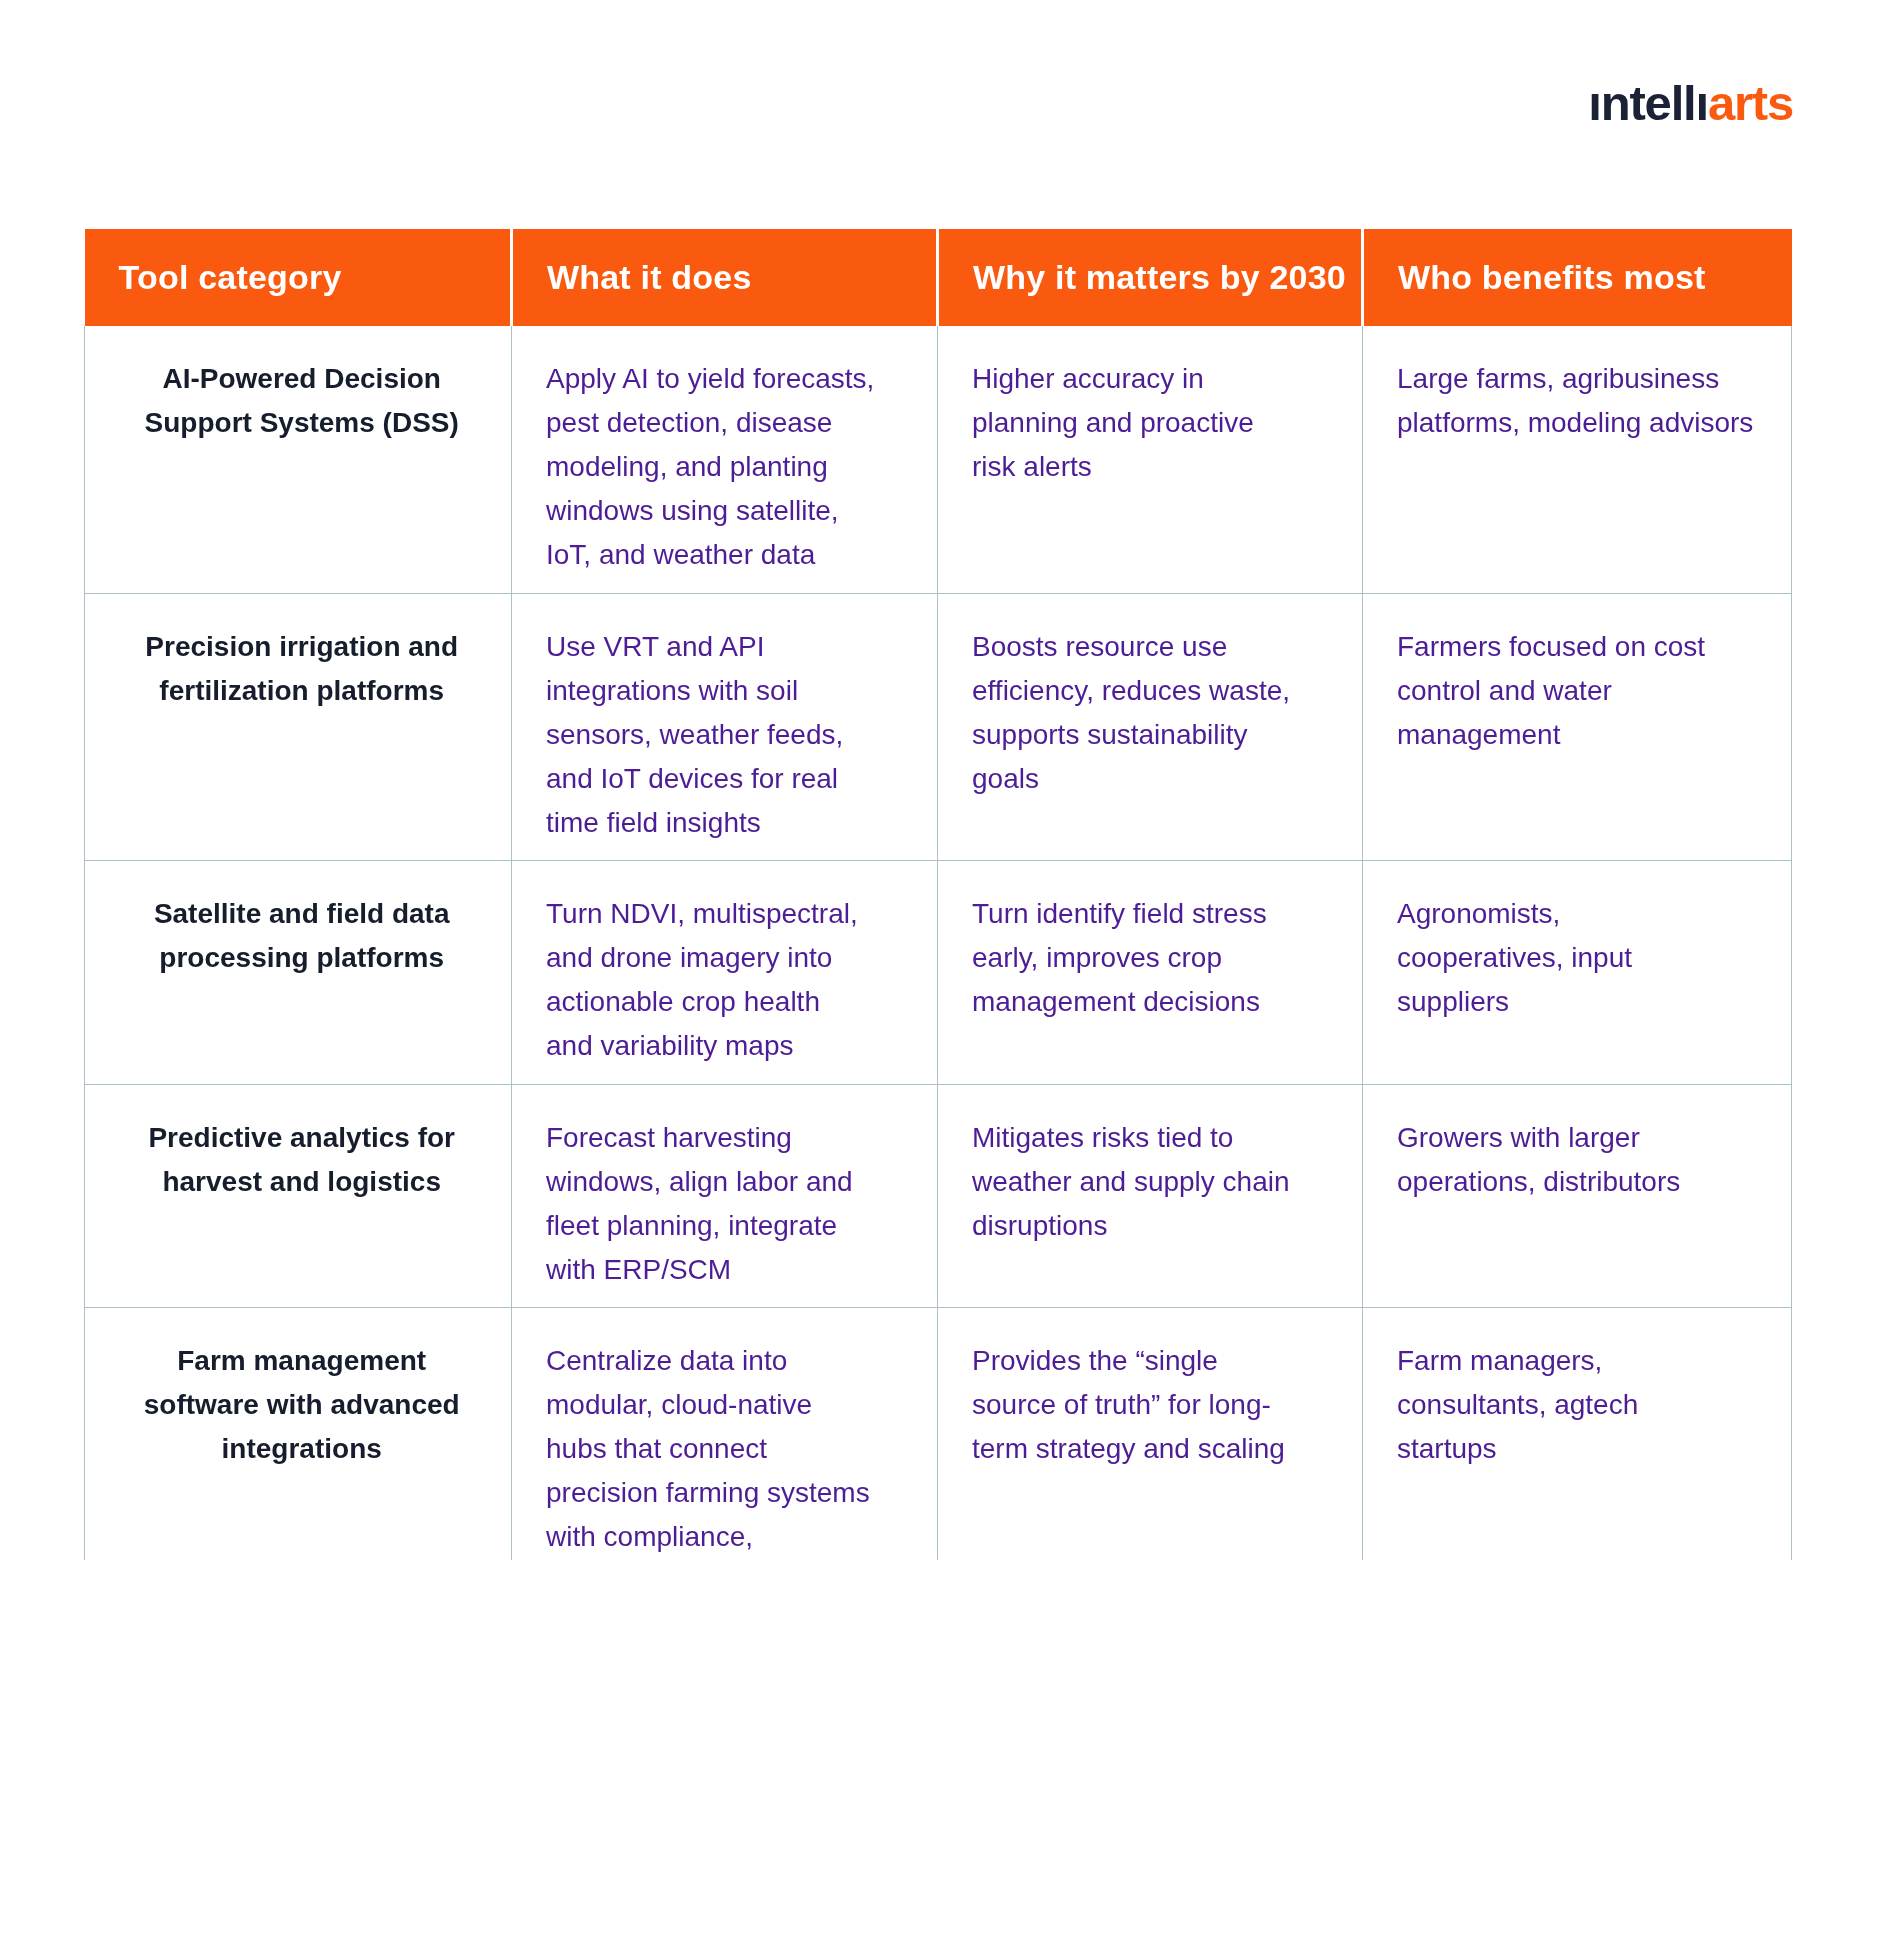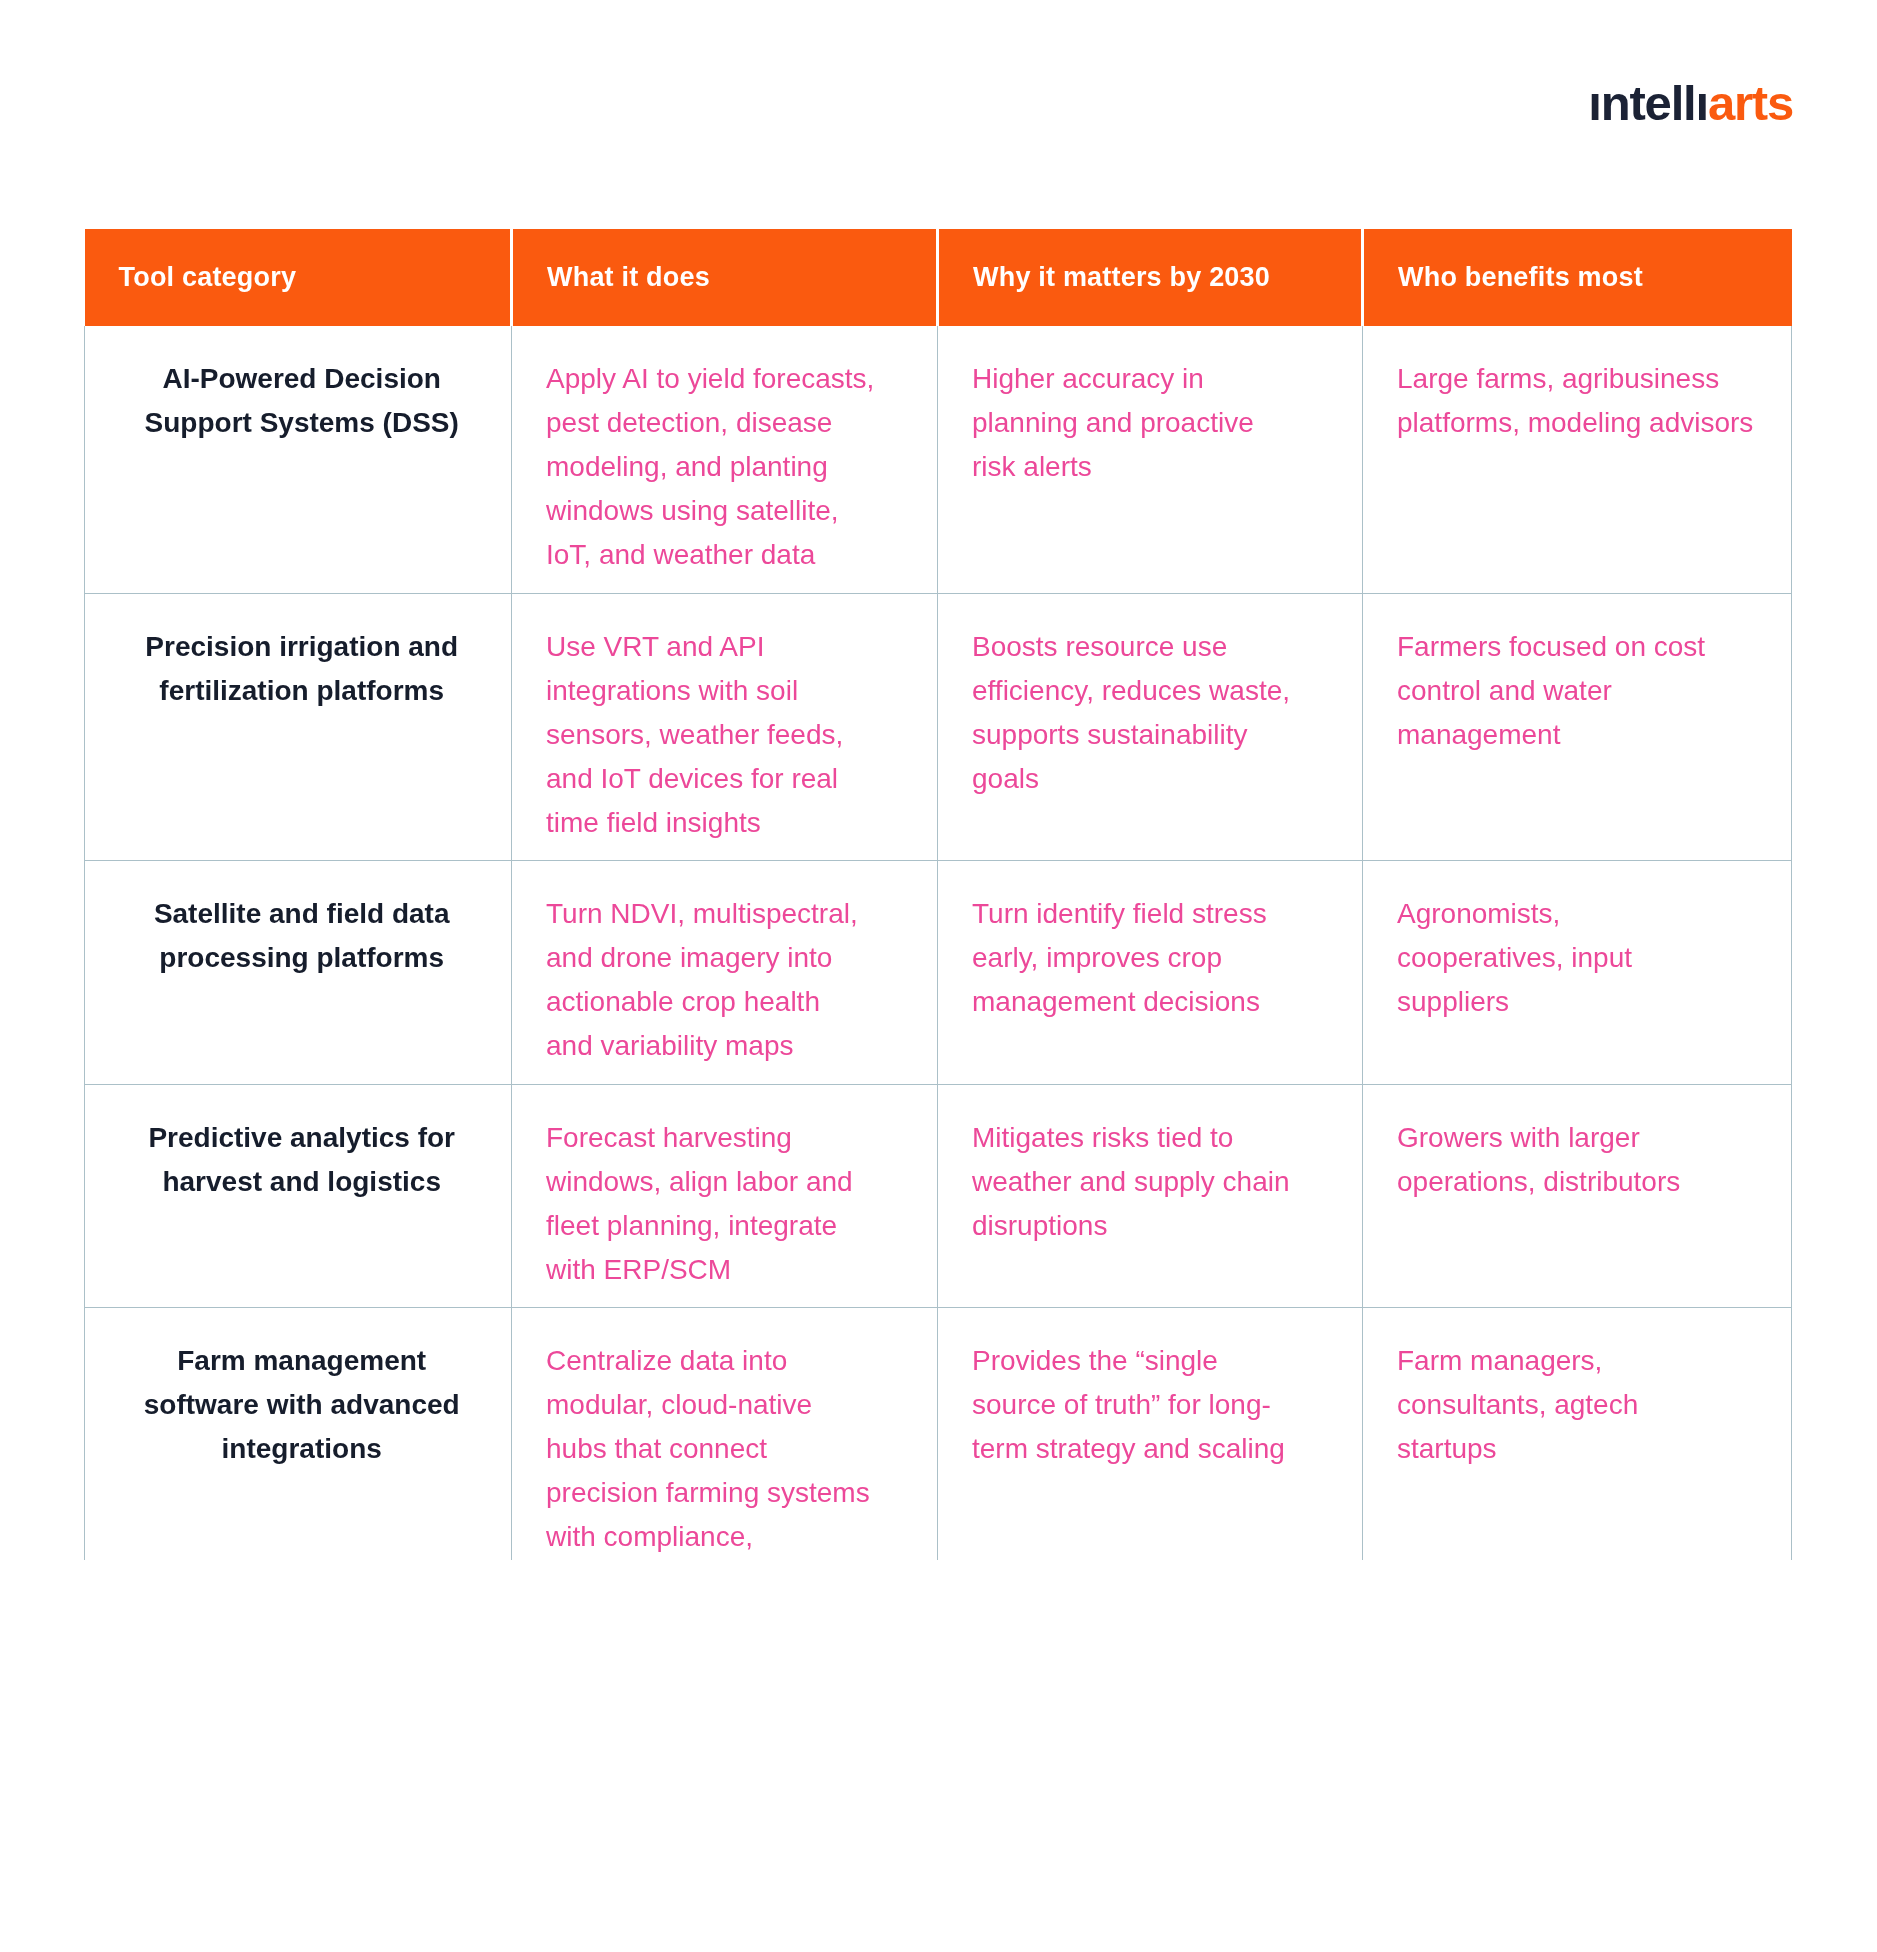--- a/index.html
+++ b/index.html
@@ -38,38 +38,38 @@
   }
   col.c1 { width: 427px; }
   col.c2 { width: 426px; }
   col.c3 { width: 425px; }
   col.c4 { width: 429px; }
 
   thead tr { height: 97px; }
   thead th {
     background: #fa5a0f;
     color: #ffffff;
-    font-size: 27px;
+    font-size: 34px;
     font-weight: 600;
     text-align: left;
     vertical-align: middle;
     padding: 0 11px 0 34px;
     border: none;
     border-right: 3.9px solid #ffffff;
     letter-spacing: 0.2px;
   }
   thead th:last-child { border-right: none; }
 
   tbody td {
     border: 1.6px solid #abc0c8;
     vertical-align: top;
     padding: 31px 26.6px 15.6px 34px;
     font-size: 28px;
     line-height: 44px;
-    color: #ec4899;
+    color: #4c1d95;
     white-space: pre-line;
   }
   tbody tr:first-child td { border-top: none; }
   td.cat { font-weight: 700; color: #161d2c; text-align: center; }
 
   tr.r1 { height: 264px; }
   tr.r2 { height: 265px; }
   tr.r3 { height: 221px; }
   tr.r4 { height: 220px; }
   tr.r5 { height: 352px; }

